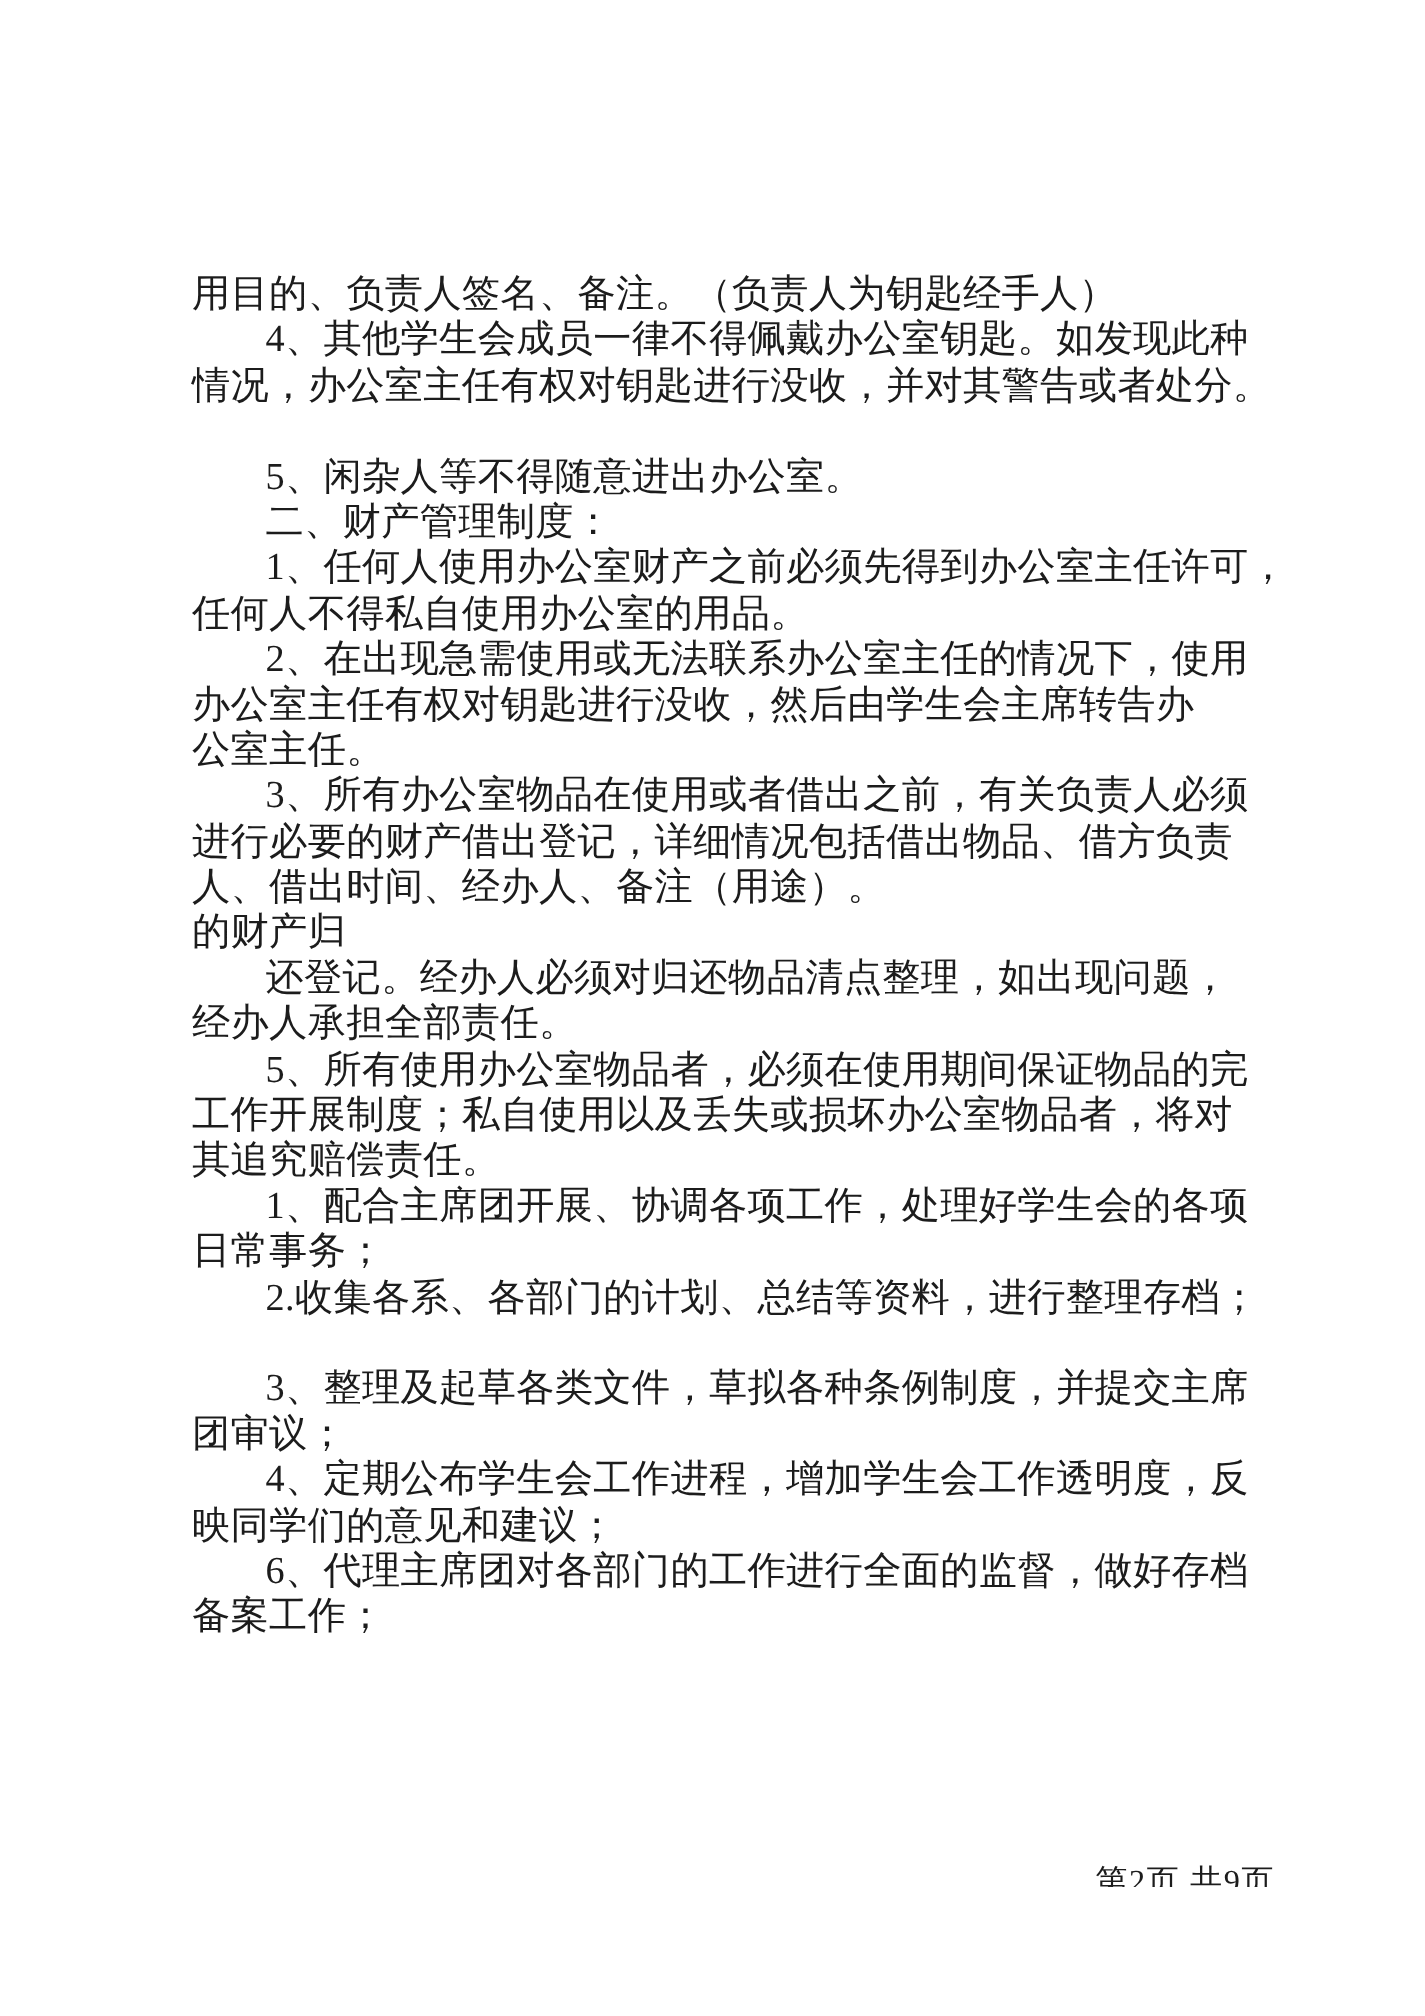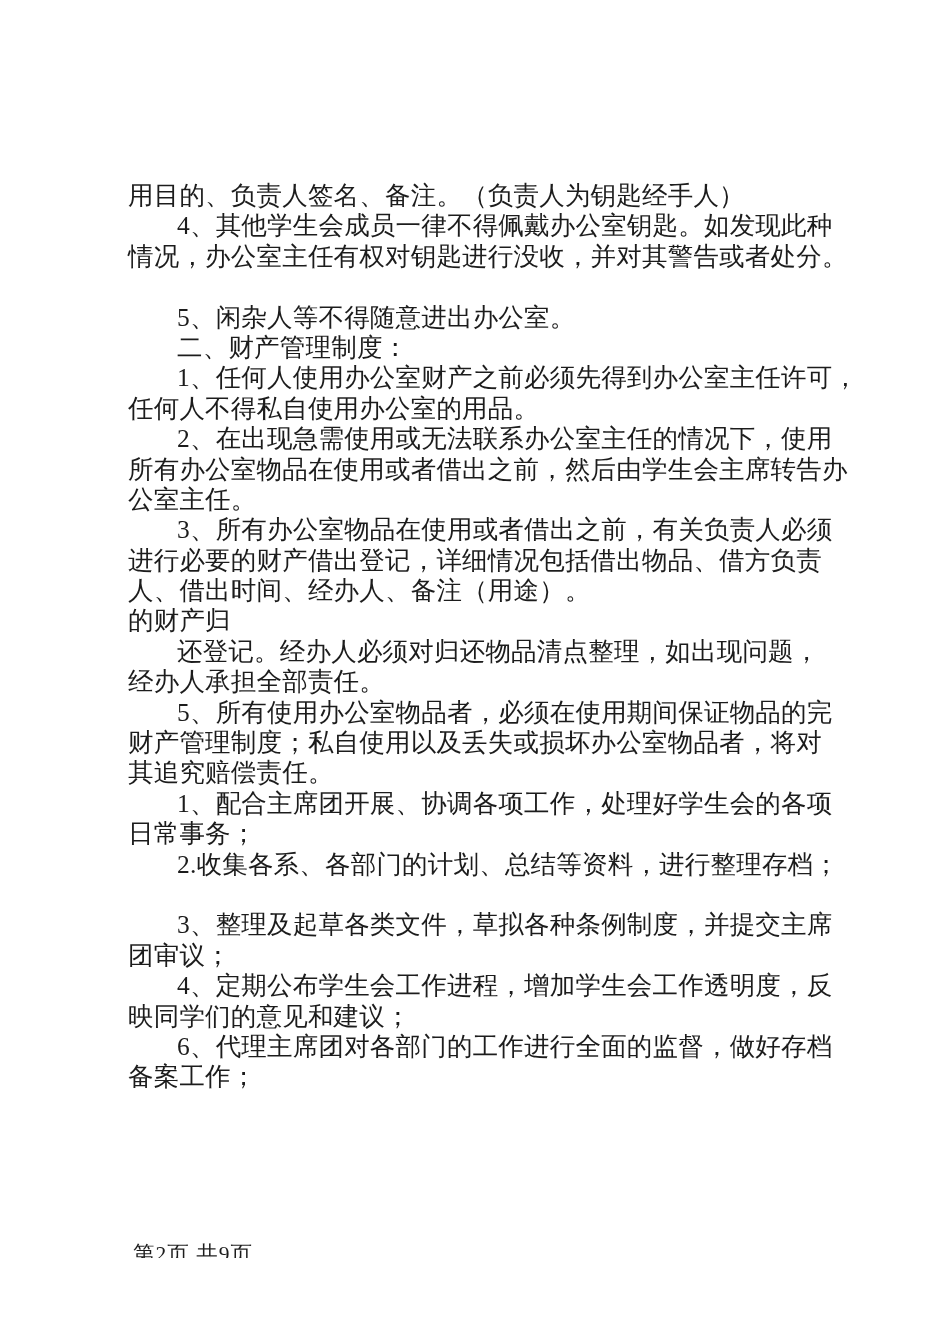--- a/index.html
+++ b/index.html
@@ -34,51 +34,51 @@
     font-weight: 400;
   }
   .text-line.indent {
     padding-left: 49px;
   }
   .page-footer {
     position: absolute;
     left: 133px;
     top: 1241px;
     width: 717px;
-    text-align: left;
+    text-align: right;
     font-size: 21.5px;
     line-height: 26px;
     color: #1c1c1c;
     letter-spacing: 1px;
   }
 </style>
 </head>
 <body>
 
 <div class="page">
   <div class="doc-body">
       <div class="text-line">用目的、负责人签名、备注。（负责人为钥匙经手人）</div>
       <div class="text-line indent">4、其他学生会成员一律不得佩戴办公室钥匙。如发现此种</div>
       <div class="text-line">情况，办公室主任有权对钥匙进行没收，并对其警告或者处分。</div>
       <div class="text-line">&nbsp;</div>
       <div class="text-line indent">5、闲杂人等不得随意进出办公室。</div>
       <div class="text-line indent">二、财产管理制度：</div>
       <div class="text-line indent">1、任何人使用办公室财产之前必须先得到办公室主任许可，</div>
       <div class="text-line">任何人不得私自使用办公室的用品。</div>
       <div class="text-line indent">2、在出现急需使用或无法联系办公室主任的情况下，使用</div>
-      <div class="text-line">所有办公室物品在使用或者借出之前，然后由学生会主席转告办</div>
+      <div class="text-line">办公室主任有权对钥匙进行没收，然后由学生会主席转告办</div>
       <div class="text-line">公室主任。</div>
       <div class="text-line indent">3、所有办公室物品在使用或者借出之前，有关负责人必须</div>
       <div class="text-line">进行必要的财产借出登记，详细情况包括借出物品、借方负责</div>
       <div class="text-line">人、借出时间、经办人、备注（用途）。</div>
       <div class="text-line">的财产归</div>
       <div class="text-line indent">还登记。经办人必须对归还物品清点整理，如出现问题，</div>
       <div class="text-line">经办人承担全部责任。</div>
       <div class="text-line indent">5、所有使用办公室物品者，必须在使用期间保证物品的完</div>
-      <div class="text-line">财产管理制度；私自使用以及丢失或损坏办公室物品者，将对</div>
+      <div class="text-line">工作开展制度；私自使用以及丢失或损坏办公室物品者，将对</div>
       <div class="text-line">其追究赔偿责任。</div>
       <div class="text-line indent">1、配合主席团开展、协调各项工作，处理好学生会的各项</div>
       <div class="text-line">日常事务；</div>
       <div class="text-line indent">2.收集各系、各部门的计划、总结等资料，进行整理存档；</div>
       <div class="text-line">&nbsp;</div>
       <div class="text-line indent">3、整理及起草各类文件，草拟各种条例制度，并提交主席</div>
       <div class="text-line">团审议；</div>
       <div class="text-line indent">4、定期公布学生会工作进程，增加学生会工作透明度，反</div>
       <div class="text-line">映同学们的意见和建议；</div>
       <div class="text-line indent">6、代理主席团对各部门的工作进行全面的监督，做好存档</div>

